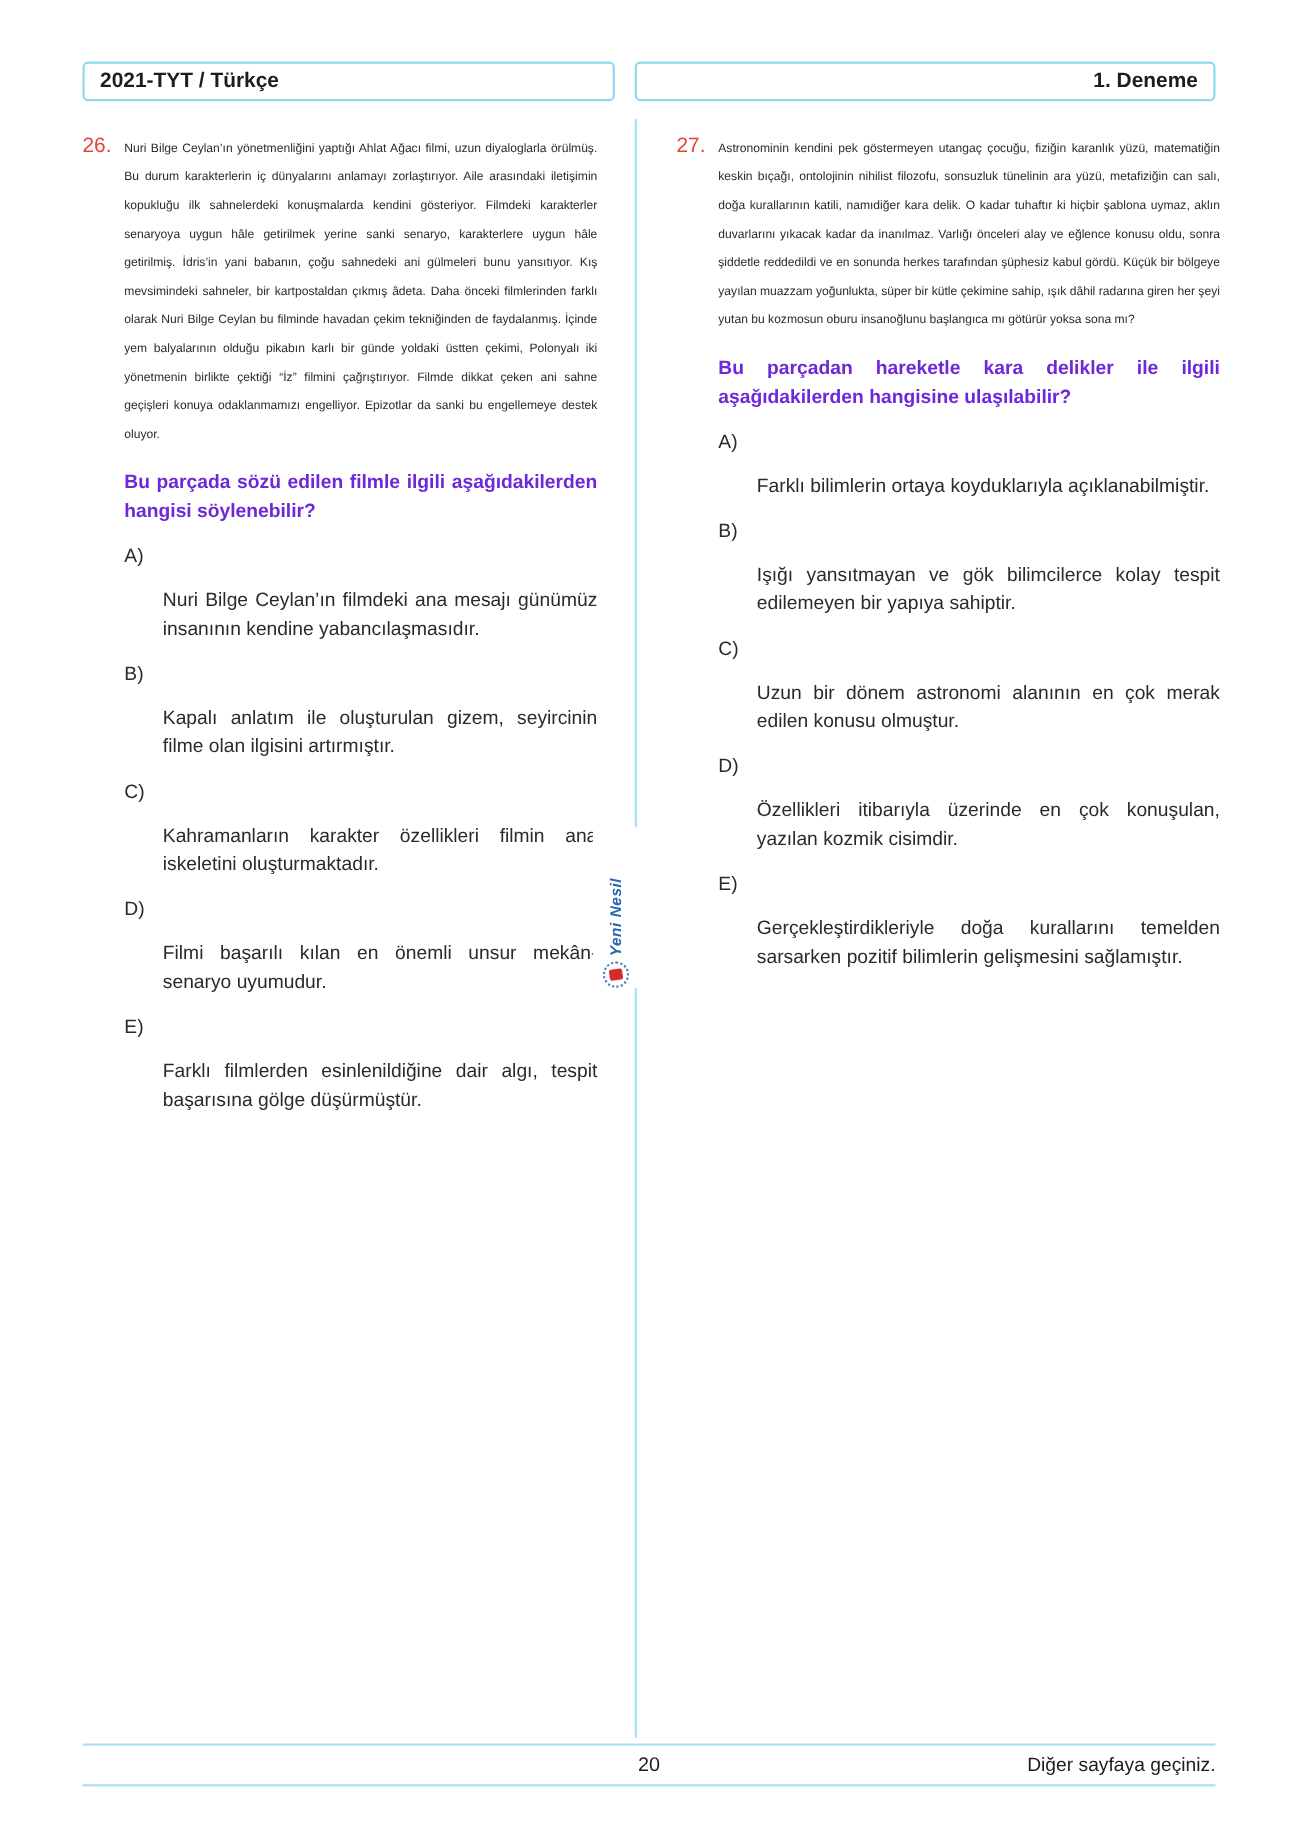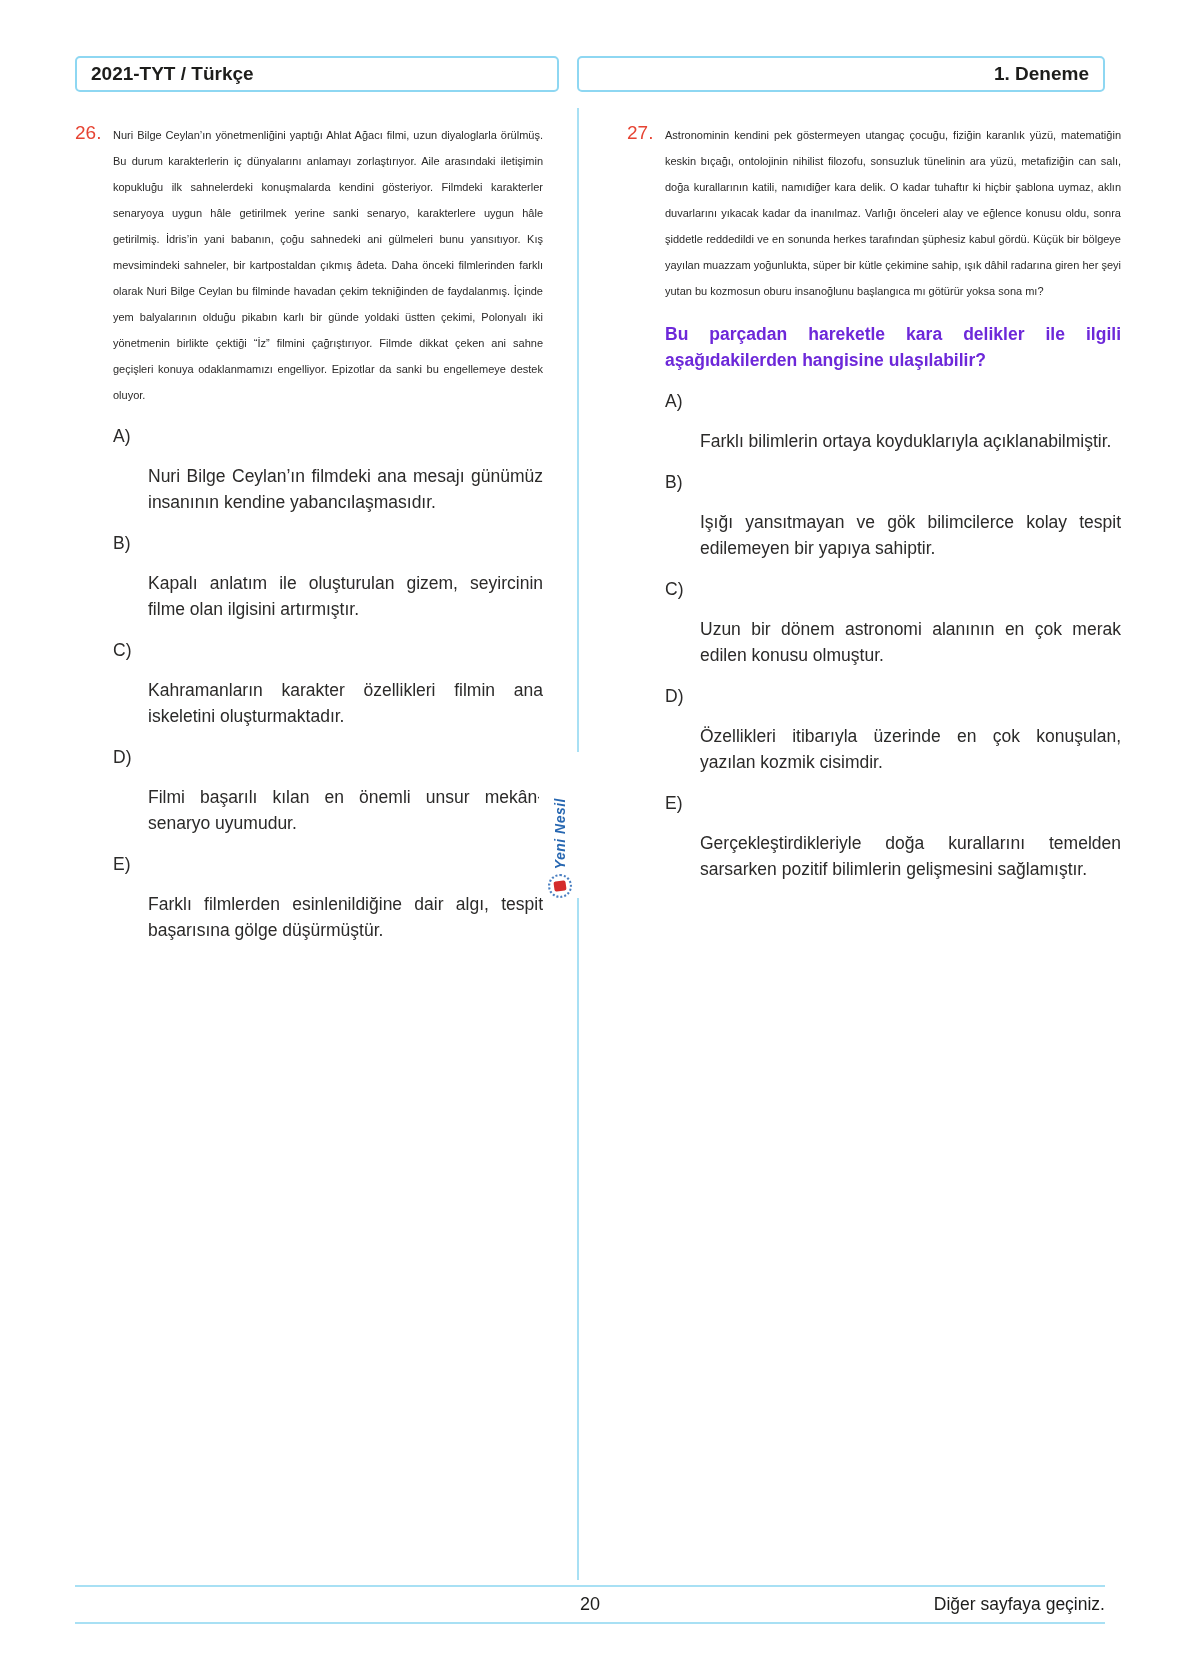--- a/index.html
+++ b/index.html
@@ -23,21 +23,21 @@
   .hbox.left  { flex: 0 0 452px; padding: 0 14px; }
   .hbox.right { flex: 1; justify-content: flex-end; padding: 0 14px; }
 
   
   .divider { position: absolute; top: 108px; bottom: 92px; left: 577px; width: 2px; background: #a8e0f4; }
 
   
   .content { position: absolute; top: 122px; left: 75px; right: 85px; bottom: 95px; }
   .col { position: absolute; top: 0; }
   .col1 { left: 0;     width: 468px; }
-  .col2 { left: 552px; width: 494px; }
+  .col2 { left: 540px; width: 494px; }
 
   .question { display: flex; }
   .qnum  { flex: 0 0 38px; font-weight: normal; font-size: 19px; color: #e64433; }
   .qbody { flex: 1; min-width: 0; }
   .passage { font-size: 11px; line-height: 26px; text-align: justify; color: #2b2a29; }
   .stem { margin-top: 17px; font-weight: bold; font-size: 17.5px; line-height: 26px; text-align: justify; color: #6d28d9; }
   .options { margin-top: 5px; }
   .option { display: flex; margin-top: 15px; font-size: 17.5px; line-height: 26px; color: #2b2a29; }
   .olet  { flex: 0 0 35px; }
   .otext { flex: 1; min-width: 0; text-align: justify; margin-top: 40px; }
@@ -87,20 +87,21 @@
 
   <div class="divider"></div>
 
   <div class="content">
 
     <div class="col col1">
       <div class="question">
         <div class="qnum">26.</div>
         <div class="qbody">
           <div class="passage">Nuri Bilge Ceylan’ın yönetmenliğini yaptığı Ahlat Ağacı filmi, uzun diyaloglarla örülmüş. Bu durum karakterlerin iç dünyalarını anlamayı zorlaştırıyor. Aile arasındaki iletişimin kopukluğu ilk sahnelerdeki konuşmalarda kendini gösteriyor. Filmdeki karakterler senaryoya uygun hâle getirilmek yerine sanki senaryo, karakterlere uygun hâle getirilmiş. İdris’in yani babanın, çoğu sahnedeki ani gülmeleri bunu yansıtıyor. Kış mevsimindeki sahneler, bir kartpostaldan çıkmış âdeta. Daha önceki filmlerinden farklı olarak Nuri Bilge Ceylan bu filminde havadan çekim tekniğinden de faydalanmış. İçinde yem balyalarının olduğu pikabın karlı bir günde yoldaki üstten çekimi, Polonyalı iki yönetmenin birlikte çektiği “İz” filmini çağrıştırıyor. Filmde dikkat çeken ani sahne geçişleri konuya odaklanmamızı engelliyor. Epizotlar da sanki bu engellemeye destek oluyor.</div>
+          <div class="stem">Bu parçada sözü edilen filmle ilgili aşağıdakilerden hangisi söylenebilir?</div>
           <div class="options">
             <div class="option">
               <span class="olet">A)</span>
               <span class="otext">Nuri Bilge Ceylan’ın filmdeki ana mesajı günümüz insanının kendine yabancılaşmasıdır.</span>
             </div>
             <div class="option">
               <span class="olet">B)</span>
               <span class="otext">Kapalı anlatım ile oluşturulan gizem, seyircinin filme olan ilgisini artırmıştır.</span>
             </div>
             <div class="option">

